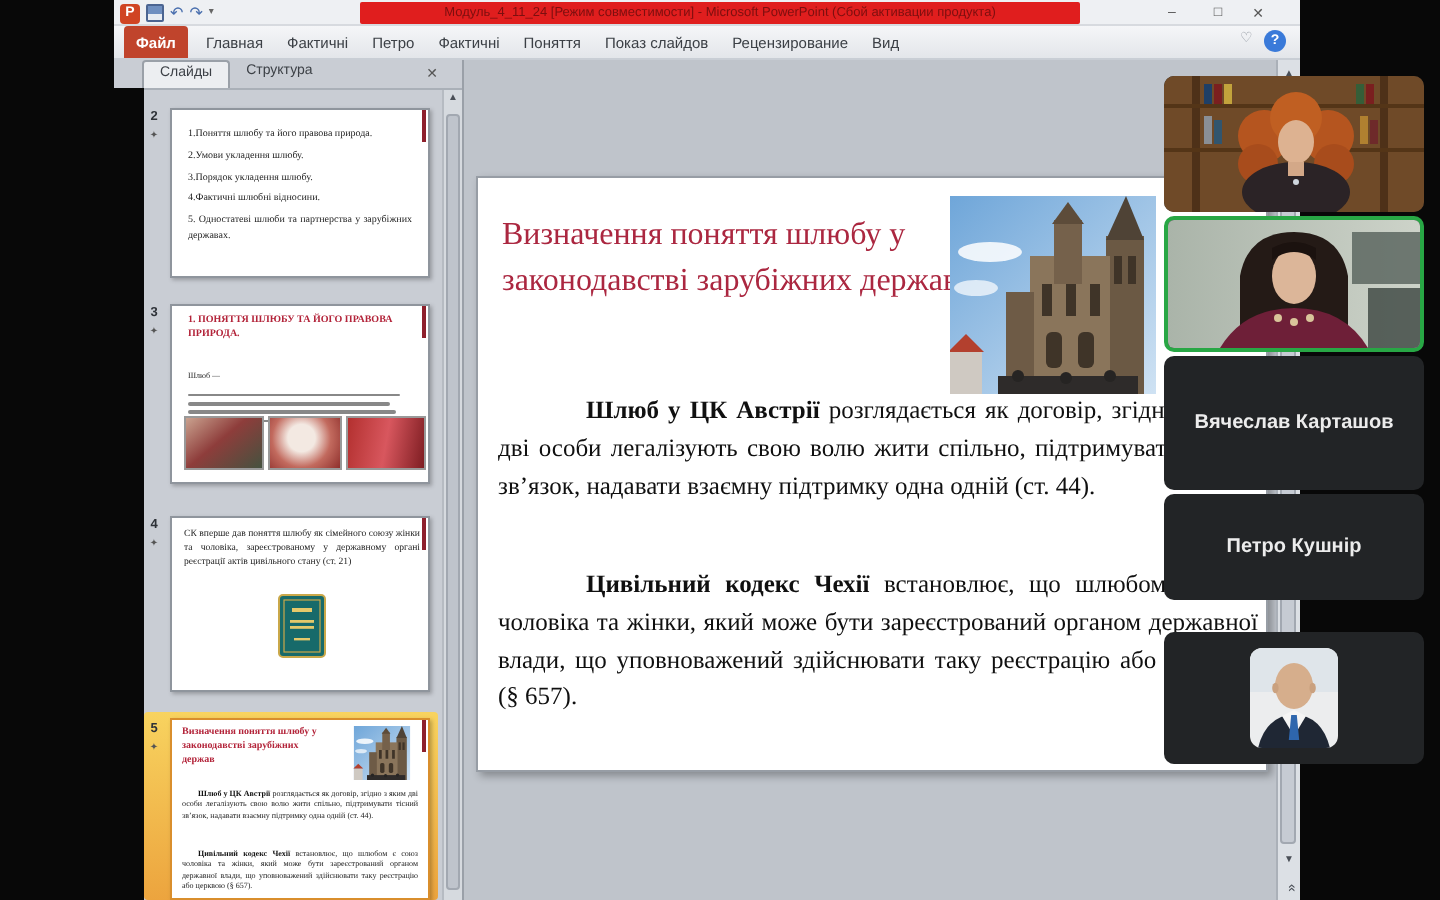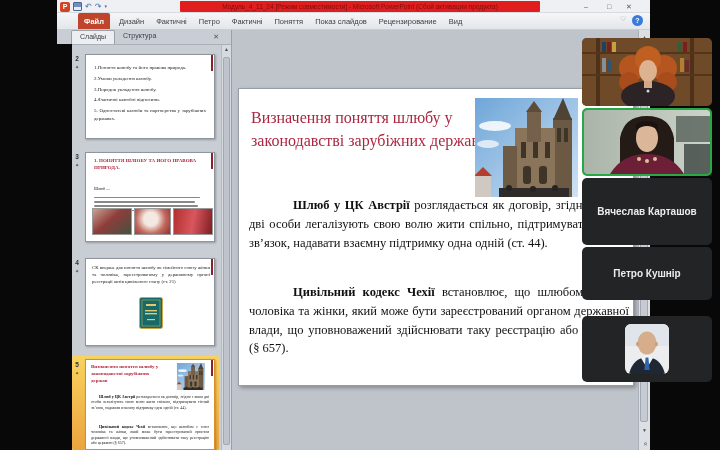--- a/index.html
+++ b/index.html
@@ -14,21 +14,21 @@
   .ppticon { width:10px; height:10px; background:#d04423; color:#fff; font-size:7px; font-weight:bold; text-align:center; line-height:10px; border-radius:2px; }
   .saveicon { width:9px; height:9px; background:linear-gradient(#6f8fc0 55%, #e8ecf2 55%); border:1px solid #4b6491; border-radius:1px; }
   .tinyglyph { font-size:8px; color:#4a6fae; line-height:11px; }
   .qdrop { font-size:5px; color:#666; line-height:11px; }
   .share-banner { position:absolute; left:123px; top:1px; width:360px; height:11px; background:#e01e1e; border-radius:1px;
                   color:#7c0f0f; font-size:6.5px; line-height:11px; text-align:center; white-space:nowrap; overflow:hidden; }
   .wctl { position:absolute; top:0; height:13px; width:18px; display:flex; align-items:center; justify-content:center; color:#555; font-size:7px; }
   .wctl.min { left:520px; } .wctl.max { left:543px; } .wctl.cls { left:563px; }
 
   .tabrow { position:absolute; left:0; top:13px; width:100%; height:17px; background:linear-gradient(#f5f6f8,#e3e6ea);
-            border-bottom:1px solid #c9ced5; display:flex; align-items:stretch; padding-left:21px; }
+            border-bottom:1px solid #c9ced5; display:flex; align-items:stretch; padding-left:5px; }
   .rtab { font-size:7.5px; color:#3c4046; padding:0 6px; display:flex; align-items:center; white-space:nowrap; }
   .rtab.file { background:#c0442c; color:#fff; border-radius:2px 2px 0 0; margin-right:3px; font-weight:bold; }
   .heart { position:absolute; left:563px; top:15px; font-size:7px; color:#9aa0a8; }
   .helpbtn { position:absolute; left:575px; top:15px; width:11px; height:11px; border-radius:50%; background:#3a7ad9;
              color:#fff; font-size:7px; font-weight:bold; text-align:center; line-height:11px; }
 
   
   .slidepanel { position:absolute; left:0; top:30px; width:175px; height:420px; background:#c9cdd4; border-right:1px solid #9aa0a8; }
   .ptabs { position:absolute; left:0; top:0; width:100%; height:15px; border-bottom:1px solid #aab0b8; display:flex; padding-left:14px; }
   .ptab { font-size:7px; color:#3c4046; padding:2px 8px 0; }
@@ -214,21 +214,21 @@
         <div class="qdrop">▾</div>
       </div>
       <div class="share-banner">Модуль_4_11_24 [Режим совместимости] - Microsoft PowerPoint (Сбой активации продукта)</div>
       <div class="wctl min">–</div>
       <div class="wctl max">□</div>
       <div class="wctl cls">✕</div>
     </div>
 
     <div class="tabrow">
       <span class="rtab file">Файл</span>
-      <span class="rtab">Дизайн</span>
+      <span class="rtab">Главная</span>
       <span class="rtab">Фактичні</span>
       <span class="rtab">Петро</span>
       <span class="rtab">Фактичні</span>
       <span class="rtab">Поняття</span>
       <span class="rtab">Показ слайдов</span>
       <span class="rtab">Рецензирование</span>
       <span class="rtab">Вид</span>
     </div>
     <div class="heart">♡</div>
     <div class="helpbtn">?</div>

